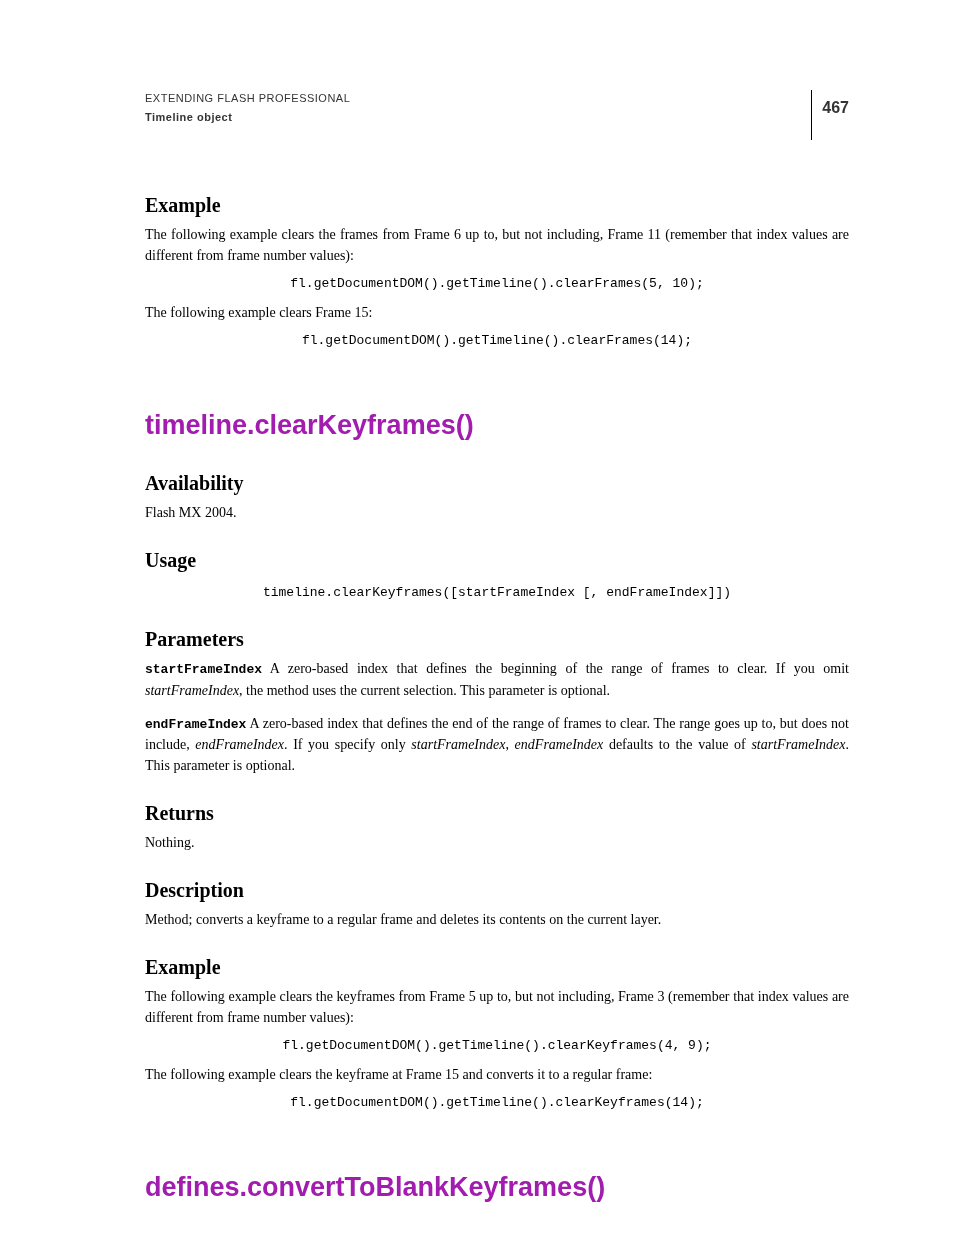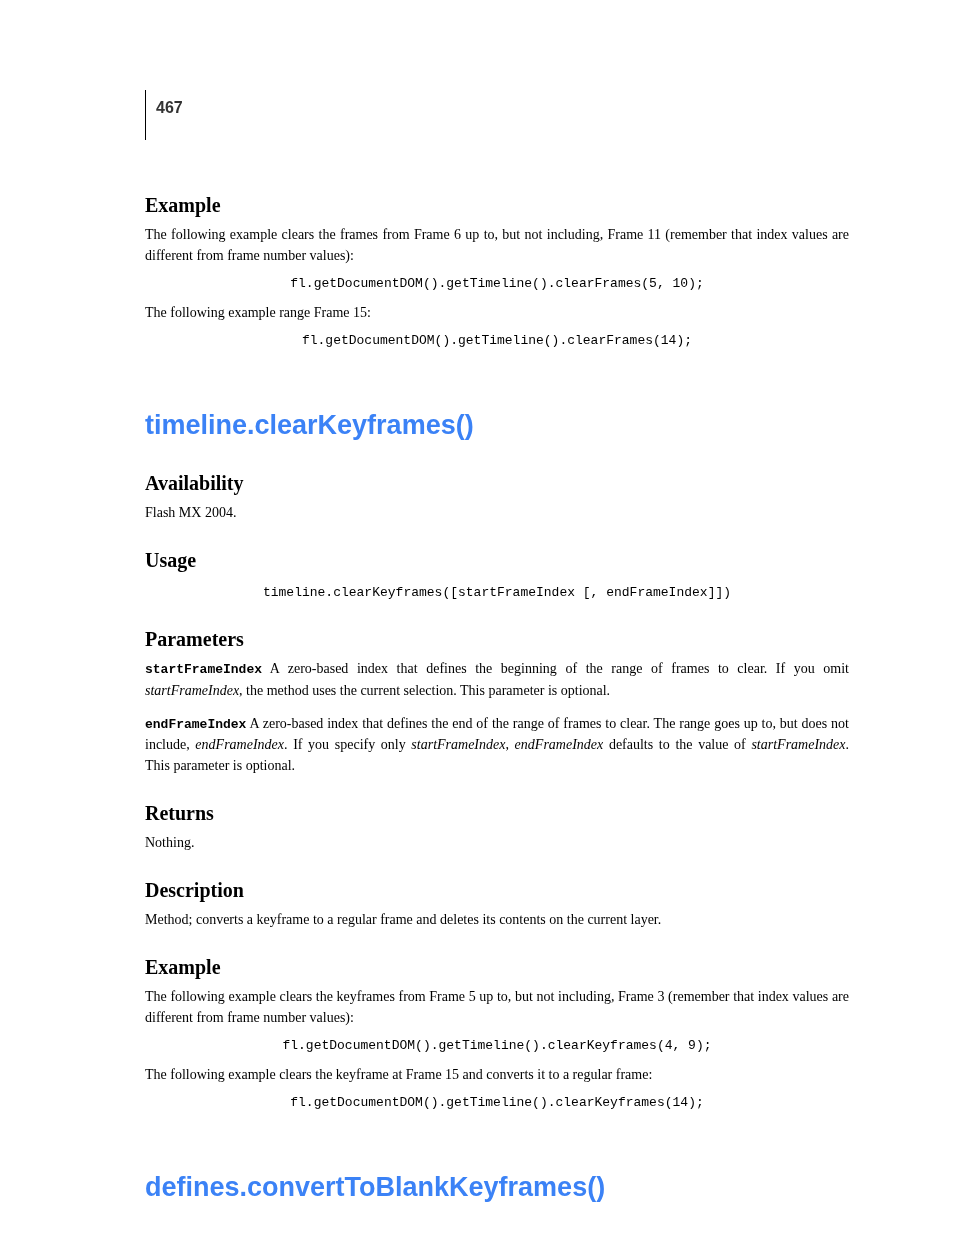--- a/index.html
+++ b/index.html
@@ -53,37 +53,41 @@
     margin: 8px 0;
     white-space: pre;
     text-align: center;
   }
   h1.method-title {
     font-family: 'Segoe UI', Arial, sans-serif;
     font-weight: 700;
     font-size: 27px;
     margin-top: 55px;
     margin-bottom: 20px;
-    color: #3b82f6;
+    color: #a21caf;
   }
   .param-block { margin-bottom: 12px; text-align: justify; }
   .param-name { font-family: 'Courier New', monospace; font-size: 13px; font-weight: 700; }
   .ital { font-style: italic; }
 </style>
 </head>
 <body>
 
 <div class="header-row">
+  <div class="header-left">
+    <div class="header-title">EXTENDING FLASH PROFESSIONAL</div>
+    <div class="header-sub">Timeline object</div>
+  </div>
   <div class="page-num-box">467</div>
 </div>
 
 <div class="section-hdr">Example</div>
 <p class="body-p">The following example clears the frames from Frame 6 up to, but not including, Frame 11 (remember that index values are different from frame number values):</p>
 <div class="code">fl.getDocumentDOM().getTimeline().clearFrames(5, 10);</div>
-<p class="body-p">The following example range Frame 15:</p>
+<p class="body-p">The following example clears Frame 15:</p>
 <div class="code">fl.getDocumentDOM().getTimeline().clearFrames(14);</div>
 
 <h1 class="method-title">timeline.clearKeyframes()</h1>
 
 <div class="section-hdr">Availability</div>
 <p class="body-p">Flash MX 2004.</p>
 
 <div class="section-hdr">Usage</div>
 <div class="code">timeline.clearKeyframes([startFrameIndex [, endFrameIndex]])</div>
 

